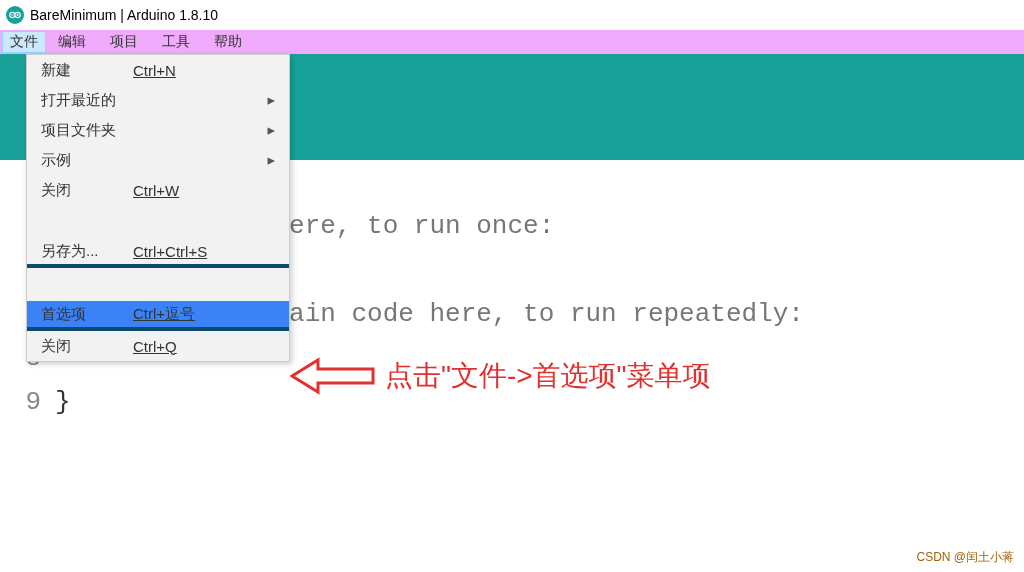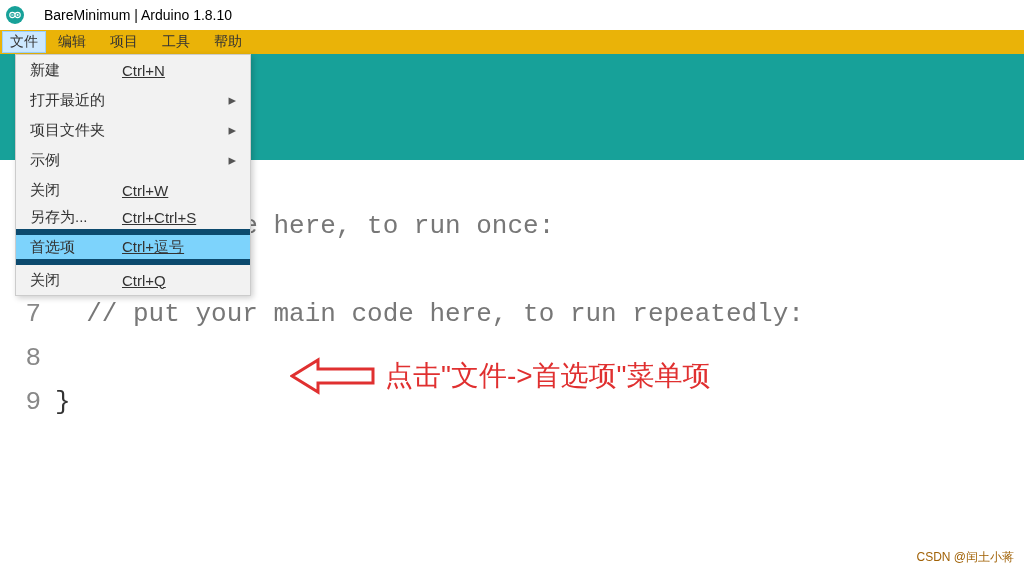--- a/index.html
+++ b/index.html
@@ -1,37 +1,37 @@
 <!DOCTYPE html>
 <html><head>
 <meta charset="utf-8">
 <style>
 * { margin: 0; padding: 0; box-sizing: border-box; }
 body { font-family: "Microsoft YaHei", "SimSun", Arial, sans-serif; font-size: 14px; background: #fff; width: 1024px; height: 572px; overflow: hidden; position: relative; }
 
-.titlebar { height: 30px; display: flex; align-items: center; padding: 0 6px; gap: 20px; background: #fff; }
+.titlebar { height: 30px; display: flex; align-items: center; padding: 0 6px; gap: 6px; background: #fff; }
 .arduino-icon { width: 18px; height: 18px; }
 .title-text { font-size: 14px; color: #000; }
 
-.menubar { height: 24px; display: flex; align-items: center; background: #eab308; padding: 0 2px; }
+.menubar { height: 24px; display: flex; align-items: center; background: #f0abfc; padding: 0 2px; }
 .menubar-item { padding: 2px 12px; cursor: default; font-size: 14px; color: #333; }
 .menubar-item.active { background: #cce8ff; border: 1px solid #99d1ff; padding: 1px 7px; }
 
 .toolbar { height: 106px; background: #17a199; }
 
 .editor { padding: 0 10px; font-family: Consolas, "Courier New", monospace; font-size: 26px; line-height: 44px; color: #333; }
 .editor-line { display: flex; }
 .gutter { width: 45px; text-align: right; color: #888; padding-right: 14px; user-select: none; }
 .codecol { white-space: pre; }
 .comment { color: #777; }
 
-.dropdown { position: absolute; left: 15px; top: 54px; width: 236px; background: #f2f2f2; border: 1px solid #ccc; box-shadow: 2px 2px 6px rgba(0,0,0,0.2); z-index: 10; }
+.dropdown { position: absolute; left: 26px; top: 54px; width: 264px; background: #f2f2f2; border: 1px solid #ccc; box-shadow: 2px 2px 6px rgba(0,0,0,0.2); z-index: 10; }
 .menu-item { display: flex; align-items: center; height: 30px; padding: 0 14px; cursor: default; font-size: 15px; color: #333; }
-.menu-item.highlight { background: #7dd3fc; }
-.menu-item.sep-after { border-bottom: 6px solid #0c4a6e; }
+.menu-item.highlight { background: #3b82f6; }
+.menu-item.sep-after { border-bottom: 4px solid #0c4a6e; margin-top: 33px; }
 .mi-label { flex: 0 0 92px; }
 .mi-short { flex: 1; color: #333; text-decoration: underline; }
 .mi-arrow { color: #555; }
 
 .annotation { position: absolute; left: 290px; top: 356px; display: flex; align-items: center; gap: 10px; z-index: 5; }
 .ann-text { color: #e03030; font-size: 28px; font-family: "Microsoft YaHei", sans-serif; }
 .arrow-svg { width: 85px; height: 40px; }
 
 .watermark { position: absolute; right: 10px; bottom: 6px; color: #a16207; font-size: 12px; font-family: "Microsoft YaHei", sans-serif; }
 </style>

